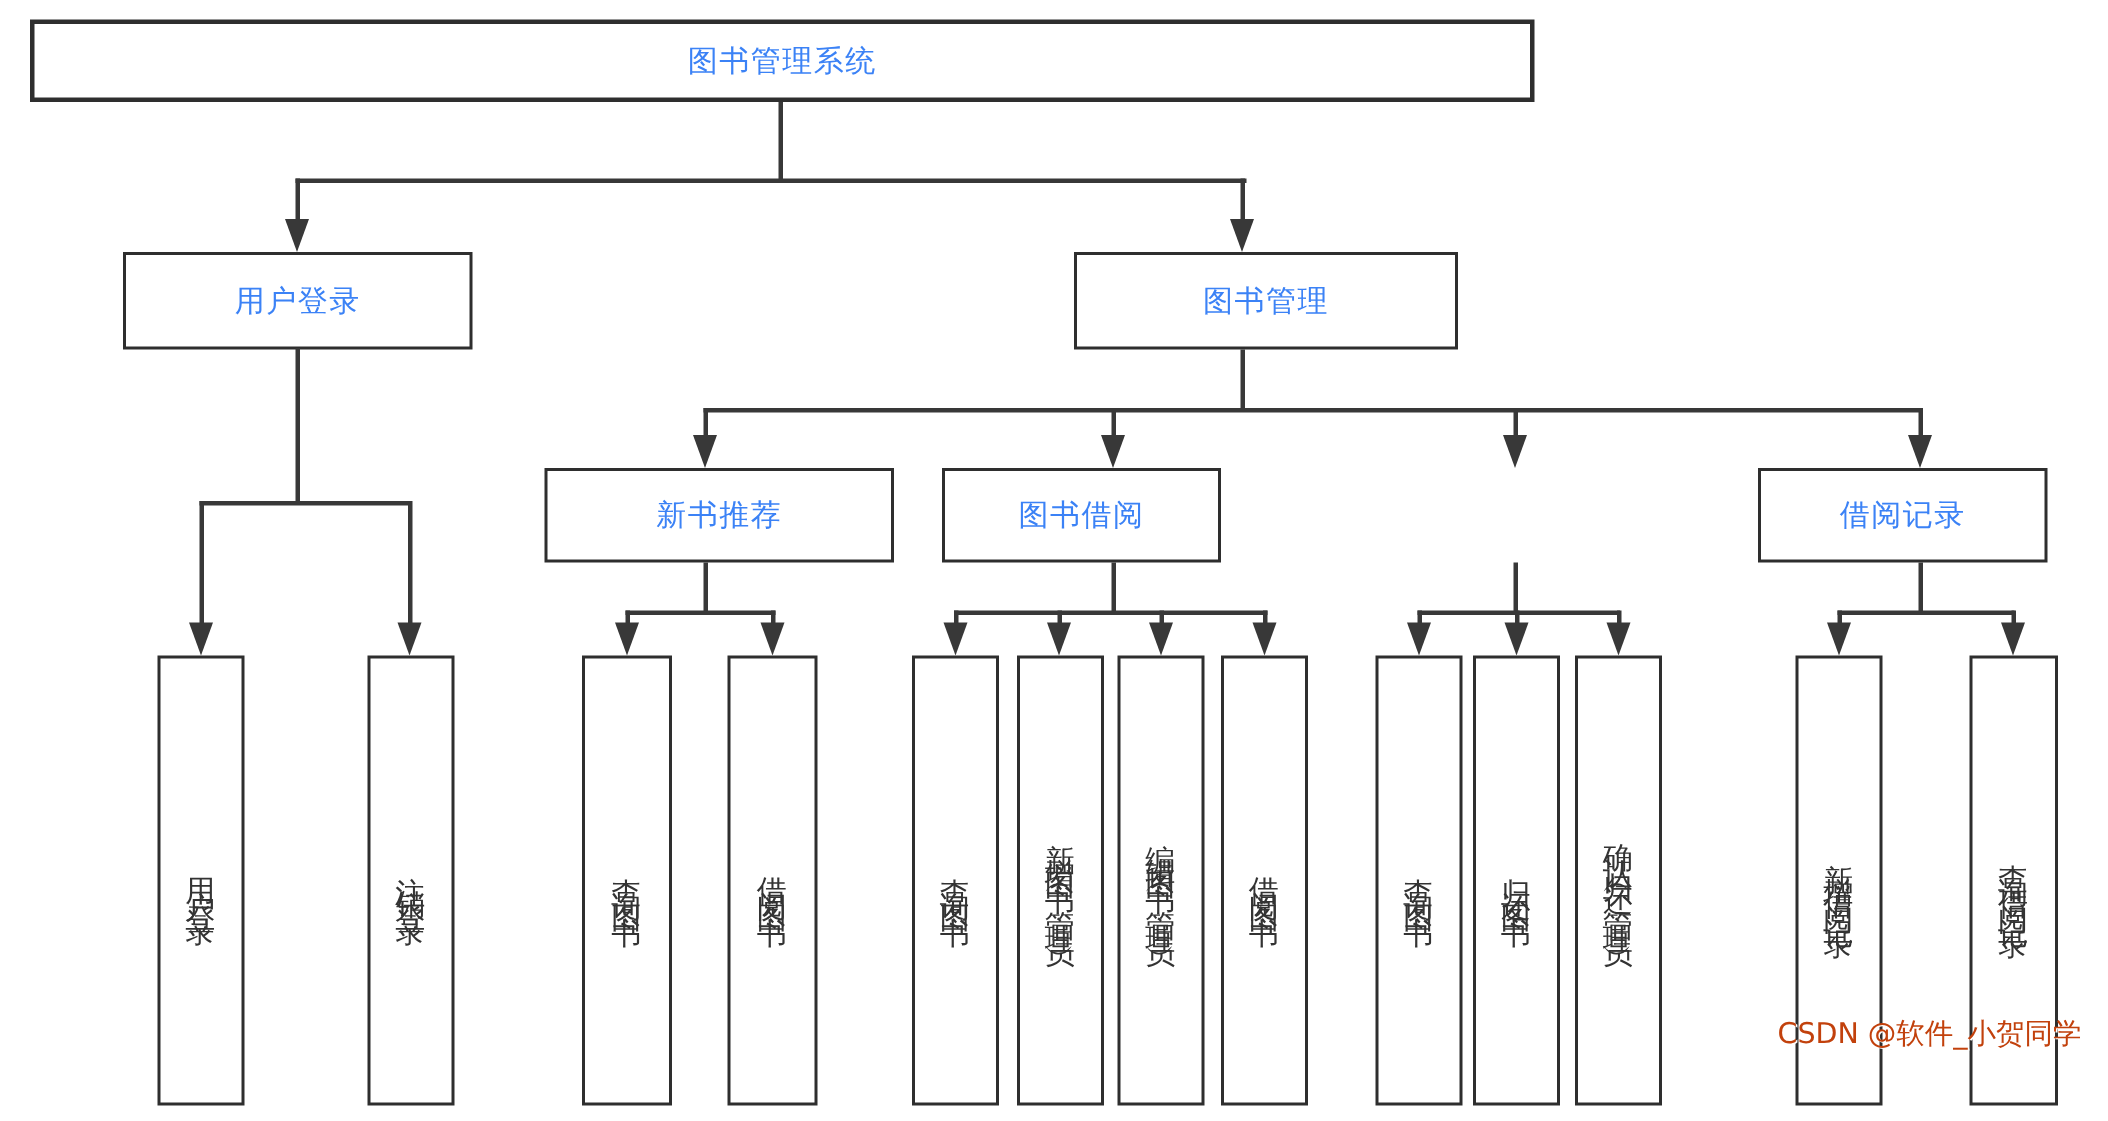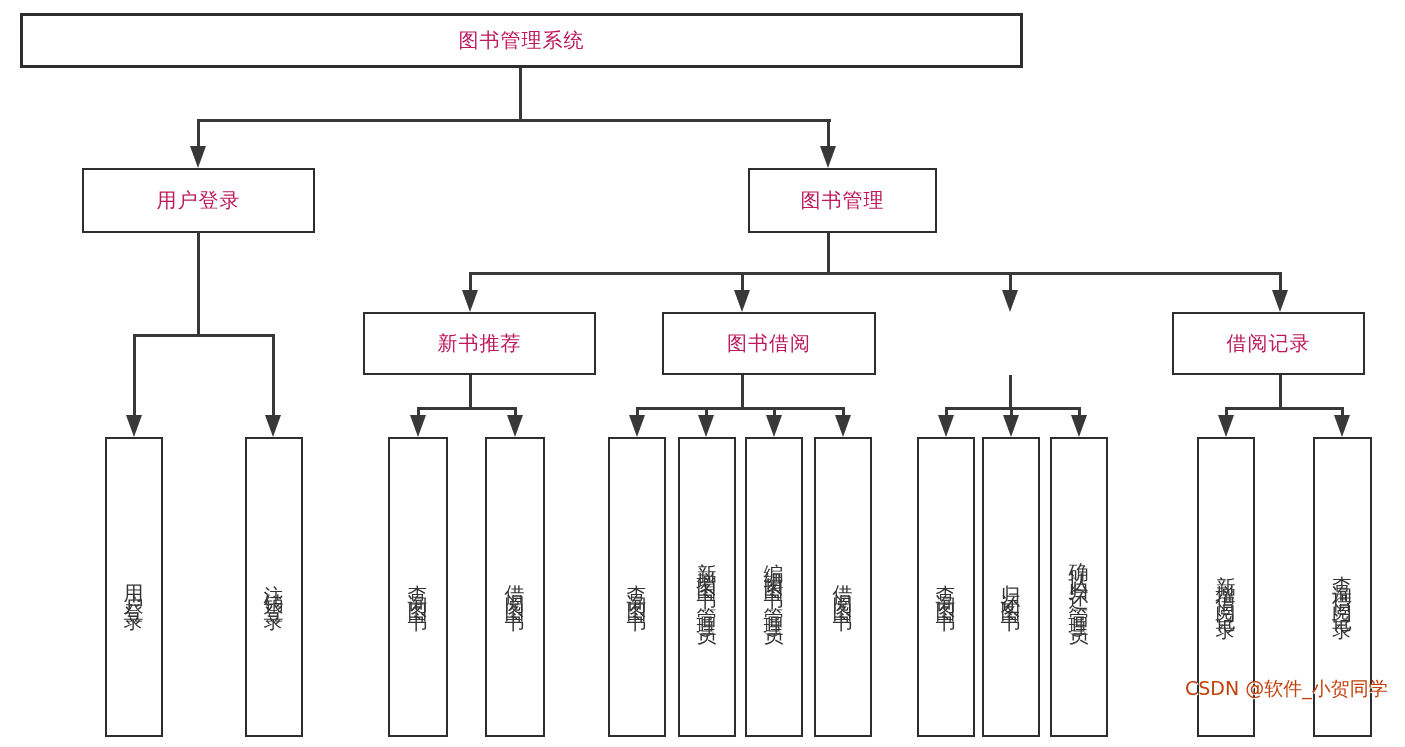--- a/index.html
+++ b/index.html
@@ -11,21 +11,21 @@
     color:#333333;
     overflow:hidden;
   }
   
   .hnode{
     position:absolute;
     box-sizing:border-box;
     border:2.5px solid #2e2e2e;
     background:#ffffff;
     display:flex;align-items:center;justify-content:center;
-    font-size:20px;color:#be185d;
+    font-size:20px;color:#3b82f6;
     letter-spacing:1px;
     white-space:nowrap;
   }
   .root{border-width:3px;}
   
   .leaf{
     position:absolute;
     box-sizing:border-box;
     top:437px;height:300px;width:58px;
     border:2.5px solid #2e2e2e;
@@ -60,25 +60,25 @@
 </style>
 </head>
 <body>
 
 <div id="canvas">
 
   <div class="hnode root" style="left:20px;top:13px;width:1003px;height:55px;">图书管理系统</div>
 
   <div class="hnode" style="left:82px;top:168px;width:233px;height:65px;">用户登录</div>
 
-  <div class="hnode" style="left:748px;top:168px;width:189px;height:65px;">图书管理</div>
+  <div class="hnode" style="left:716px;top:168px;width:256px;height:65px;">图书管理</div>
 
   <div class="hnode" style="left:363px;top:312px;width:233px;height:63px;">新书推荐</div>
 
-  <div class="hnode" style="left:662px;top:312px;width:214px;height:63px;font-family:Liberation Mono, monospace;">图书借阅</div>
+  <div class="hnode" style="left:628px;top:312px;width:186px;height:63px;font-family:Liberation Mono, monospace;">图书借阅</div>
 
 
   <div class="hnode" style="left:1172px;top:312px;width:193px;height:63px;">借阅记录</div>
 
   <div class="leaf" style="left:105px;">
     <span>用户登录</span>
   </div>
   <div class="leaf" style="left:245px;">
     <span>注销登录</span>
   </div>

